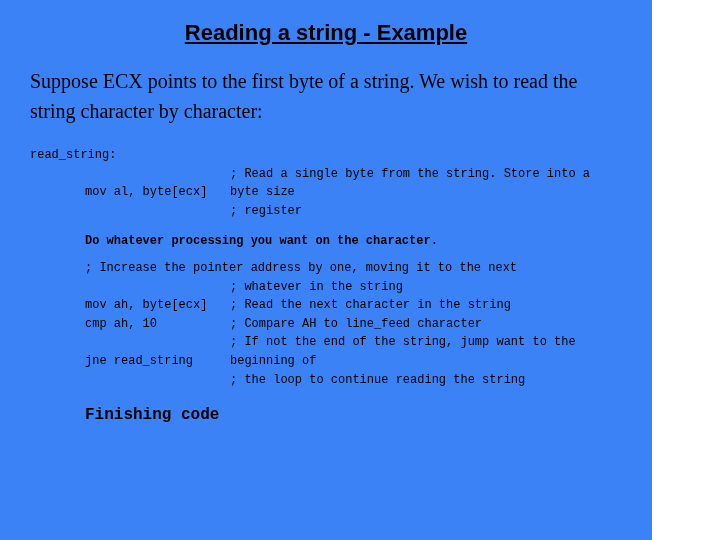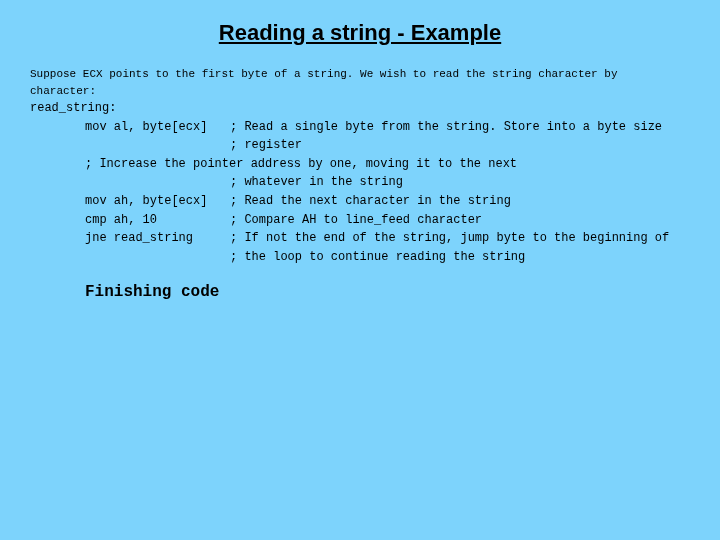--- a/index.html
+++ b/index.html
@@ -10,39 +10,40 @@
 
     body {
       background: #ffffff;
       width: 720px;
       height: 540px;
       font-family: Arial, sans-serif;
       overflow: hidden;
     }
 
     .page {
-      width: 720px;
+      width: 652px;
       height: 540px;
-      background: #7dd3fc;
+      background: #3b82f6;
       padding: 20px 30px;
     }
 
     .title {
       text-align: center;
       font-size: 22px;
       font-weight: bold;
       text-decoration: underline;
       margin-bottom: 20px;
       font-family: Arial, sans-serif;
     }
 
     .intro-text {
-      font-size: 11px;
-      font-family: Liberation Mono, monospace;
+      font-size: 20px;
+      font-family: Liberation Serif, serif;
       line-height: 1.5;
+      margin-bottom: 20px;
     }
 
     .code-block {
       font-family: 'Courier New', Courier, monospace;
       font-size: 12px;
       line-height: 1.55;
     }
 
     .code-line {
       display: flex;
@@ -103,20 +104,21 @@
         <span>; Read a single byte from the string.  Store into a byte size</span>
       </span>
     </div>
 
     <div class="code-line">
       <span class="code-indent"></span>
       <span class="code-instr"></span>
       <span class="code-comment">; register</span>
     </div>
 
+    <div class="do-line">Do whatever processing you want on the character.</div>
 
     <div class="code-line">
       <span class="code-indent"></span>
       <span class="code-comment">; Increase the pointer address by one, moving it to the next</span>
     </div>
     <div class="code-line">
       <span class="code-indent"></span>
       <span class="code-instr"></span>
       <span class="code-comment">; whatever in the string</span>
     </div>
@@ -129,21 +131,21 @@
 
     <div class="code-line">
       <span class="code-indent"></span>
       <span class="code-instr">cmp ah, 10</span>
       <span class="code-comment">; Compare AH to line_feed character</span>
     </div>
 
     <div class="code-line">
       <span class="code-indent"></span>
       <span class="code-instr">jne read_string</span>
-      <span class="code-comment">; If not the end of the string, jump byte to the beginning of</span>
+      <span class="code-comment">; If not the end of the string, jump want to the beginning of</span>
     </div>
     <div class="code-line">
       <span class="code-indent"></span>
       <span class="code-instr"></span>
       <span class="code-comment">; the loop to continue reading the string</span>
     </div>
 
     <div class="finishing-label">Finishing code</div>
 
   </div>

